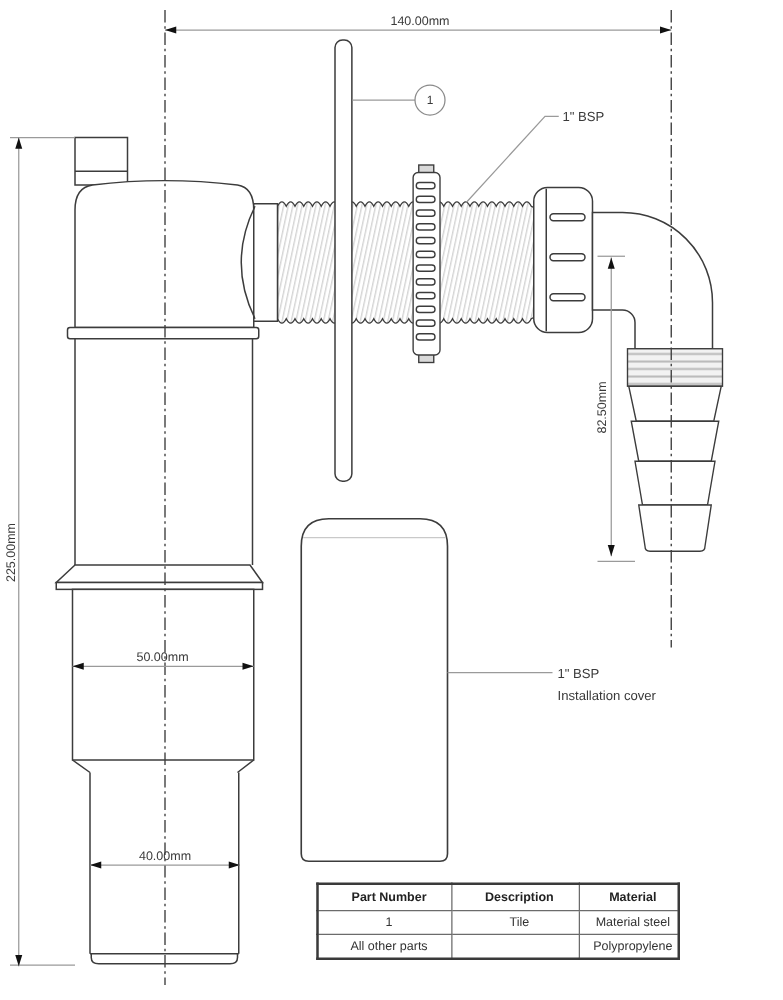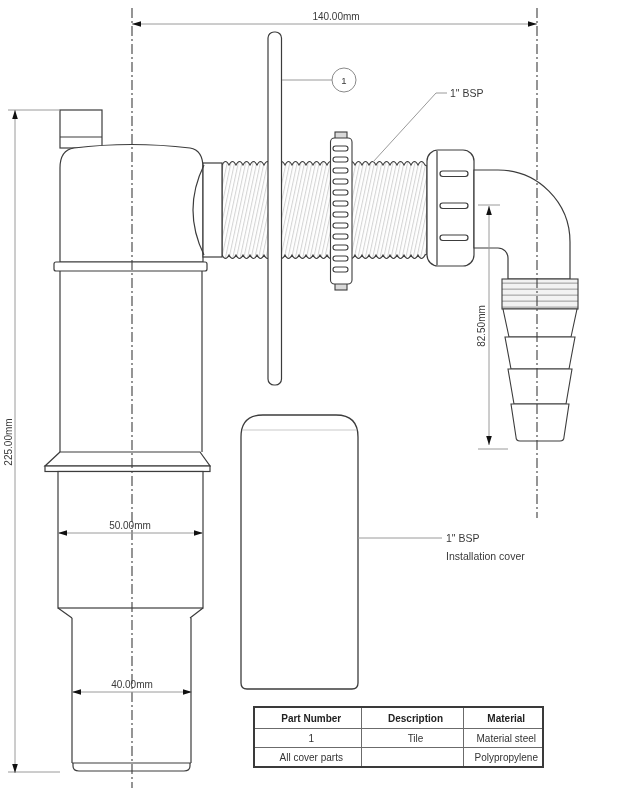--- a/index.html
+++ b/index.html
@@ -163,19 +163,19 @@
     <th>Part Number</th>
     <th>Description</th>
     <th>Material</th>
   </tr>
   <tr>
     <td>1</td>
     <td>Tile</td>
     <td>Material steel</td>
   </tr>
   <tr>
-    <td>All cover parts</td>
+    <td>All other parts</td>
     <td></td>
     <td>Polypropylene</td>
   </tr>
 </tbody>
     </table>
 </div>
 
 </body></html>

